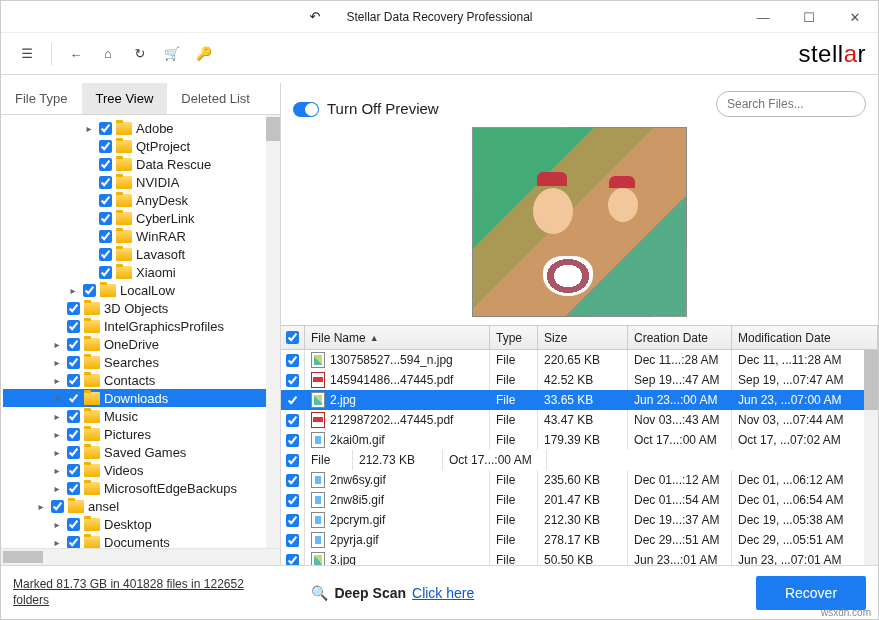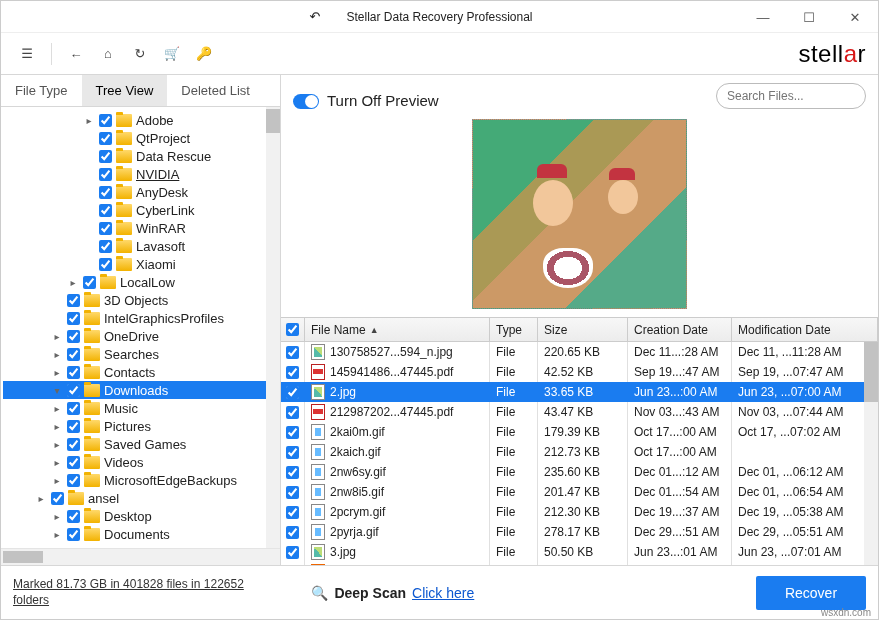--- a/index.html
+++ b/index.html
@@ -7,21 +7,21 @@
 .titlebar { height: 32px; display: flex; align-items: center; justify-content: center; border-bottom: 1px solid #eee; position: relative; }
 .titlebar .app-title { font-size: 12px; }
 .titlebar .undo-ico { position: absolute; left: 50%; transform: translateX(-130px); }
 .win-controls { position: absolute; right: 0; top: 0; display: flex; }
 .win-btn { width: 46px; height: 32px; display: flex; align-items: center; justify-content: center; color: #555; }
 .toolbar { height: 42px; border-bottom: 1px solid #d7d7d7; display: flex; align-items: center; padding: 0 12px; gap: 4px; }
 .tool-btn { width: 28px; height: 28px; display: flex; align-items: center; justify-content: center; color: #444; border-radius: 3px; }
 .vsep { width: 1px; height: 22px; background: #ddd; margin: 0 6px; }
 .brand { margin-left: auto; font-size: 24px; font-weight: 300; color: #000; letter-spacing: 0.5px; }
 .brand .red { color: #d81818; }
-.content { flex: 1; display: flex; min-height: 0; }
+.content { flex: 1; display: flex; min-height: 0; margin-top: 8px; }
 .left { width: 280px; border-right: 1px solid #d7d7d7; display: flex; flex-direction: column; min-height: 0; }
 .tabs { display: flex; background: #fff; border-bottom: 1px solid #d7d7d7; }
 .tab { padding: 8px 14px; font-size: 13px; color: #555; }
 .tab.active { background: #e8e8e8; color: #000; }
 .tree { flex: 1; overflow-y: auto; overflow-x: auto; padding: 4px 0 4px 2px; position: relative; }
 .tree-row { display: flex; align-items: center; height: 18px; white-space: nowrap; padding-right: 14px; }
 .tree-row.sel { background: #1a7cf0; color: #fff; }
 .expander { width: 12px; text-align: center; color: #666; font-size: 10px; }
 .cb { width: 13px; height: 13px; margin: 0 4px; accent-color: #1a7cf0; }
 .folder-ico { width: 16px; height: 13px; margin-right: 4px; background: linear-gradient(#ffd96b,#f2b200); border-radius: 1px; position: relative; }
@@ -133,21 +133,21 @@
           <input type="checkbox" class="cb" checked="" style="">
           <span class="folder-ico"></span>
           <span>QtProject</span>
         </div>
         <div class="tree-row" style="padding-left: 80px;">
           <span class="expander"></span>
           <input type="checkbox" class="cb" checked="" style="">
           <span class="folder-ico"></span>
           <span>Data Rescue</span>
         </div>
-        <div class="tree-row" style="padding-left: 80px; text-decoration: underline;">
+        <div class="tree-row" style="padding-left: 80px;">
           <span class="expander"></span>
           <input type="checkbox" class="cb" checked="" style="">
           <span class="folder-ico"></span>
           <span>NVIDIA</span>
         </div>
         <div class="tree-row" style="padding-left: 80px;">
           <span class="expander"></span>
           <input type="checkbox" class="cb" checked="" style="">
           <span class="folder-ico"></span>
           <span>AnyDesk</span>
@@ -367,24 +367,20 @@
               <span>2kai0m.gif</span>
             </div>
             <div class="gcell col-type">File</div>
             <div class="gcell col-size">179.39 KB</div>
             <div class="gcell col-cd">Oct 17...:00 AM</div>
             <div class="gcell col-md">Oct 17, ...07:02 AM</div>
           </div>
           <div class="grow">
             <div class="gcell col-cb">
               <input type="checkbox" class="cb" checked="" style="">
-            </div>
-            <div class="gcell col-name">
-              <span class="file-ico gif"></span>
-              <span>2kaich.gif</span>
             </div>
             <div class="gcell col-type">File</div>
             <div class="gcell col-size">212.73 KB</div>
             <div class="gcell col-cd">Oct 17...:00 AM</div>
           </div>
           <div class="grow">
             <div class="gcell col-cb">
               <input type="checkbox" class="cb" checked="" style="">
             </div>
             <div class="gcell col-name">

